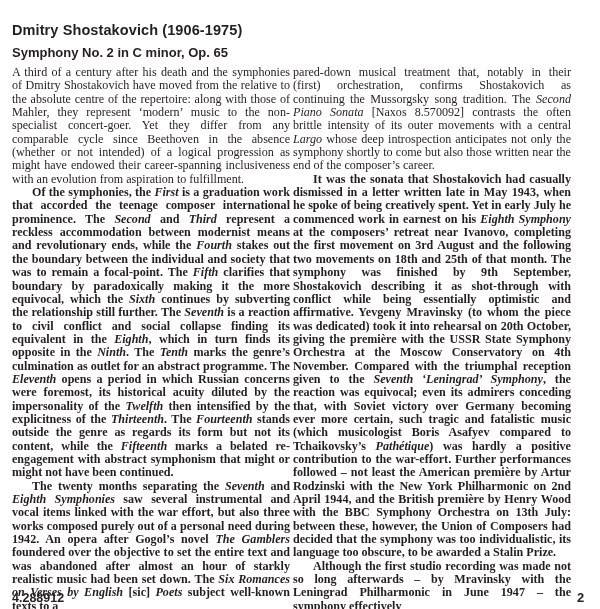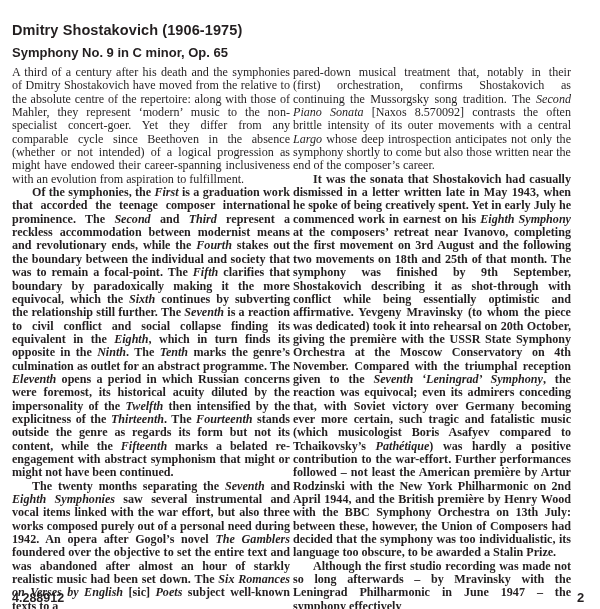--- a/index.html
+++ b/index.html
@@ -12,21 +12,21 @@
   .col p { margin:0; text-indent:0; }
   .col p.indent { text-indent:20px;font-weight:bold; }
   .col i { font-style:italic; }
   .footer-code { position:absolute; left:12px; top:591px; font-family:"Liberation Sans", sans-serif; font-weight:bold; font-size:12.5px; }
   .page-num { position:absolute; left:577px; top:590px; font-family:"Liberation Sans", sans-serif; font-weight:bold; font-size:13px; }
 </style>
 </head>
 <body>
 
 <div class="title">Dmitry Shostakovich (1906-1975)</div>
-<div class="subtitle">Symphony No. 9 in C minor, Op. 65</div>
+<div class="subtitle">Symphony No. 2 in C minor, Op. 65</div>
 
 <div class="col left">
   <p><span>A third of a century after his death and the symphonies of Dmitry Shostakovich have moved from the relative to the absolute centre of the repertoire: along with those of Mahler, they represent ‘modern’ music to the non-specialist concert-goer. Yet they differ from any comparable cycle since Beethoven in the absence (whether or not intended) of a logical progression as might have endowed their career-spanning inclusiveness with an evolution from aspiration to fulfillment.</span></p>
   <p class="indent"><span>Of the symphonies, the </span><i>First</i><span> is a graduation work that accorded the teenage composer international prominence. The </span><i>Second</i><span> and </span><i>Third</i><span> represent a reckless accommodation between modernist means and revolutionary ends, while the </span><i>Fourth</i><span> stakes out the boundary between the individual and society that was to remain a focal-point. The </span><i>Fifth</i><span> clarifies that boundary by paradoxically making it the more equivocal, which the </span><i>Sixth</i><span> continues by subverting the relationship still further. The </span><i>Seventh</i><span> is a reaction to civil conflict and social collapse finding its equivalent in the </span><i>Eighth</i><span>, which in turn finds its opposite in the </span><i>Ninth</i><span>. The </span><i>Tenth</i><span> marks the genre’s culmination as outlet for an abstract programme. The </span><i>Eleventh</i><span> opens a period in which Russian concerns were foremost, its historical acuity diluted by the impersonality of the </span><i>Twelfth</i><span> then intensified by the explicitness of the </span><i>Thirteenth</i><span>. The </span><i>Fourteenth</i><span> stands outside the genre as regards its form but not its content, while the </span><i>Fifteenth</i><span> marks a belated re-engagement with abstract symphonism that might or might not have been continued.</span></p>
   <p class="indent"><span>The twenty months separating the </span><i>Seventh</i><span> and </span><i>Eighth Symphonies</i><span> saw several instrumental and vocal items linked with the war effort, but also three works composed purely out of a personal need during 1942. An opera after Gogol’s novel </span><i>The Gamblers</i><span> foundered over the objective to set the entire text and was abandoned after almost an hour of starkly realistic music had been set down. The </span><i>Six Romances on Verses by English</i><span> [sic] </span><i>Poets</i><span> subject well-known texts to a</span></p>
 </div>
 
 <div class="col right">
   <p><span>pared-down musical treatment that, notably in their (first) orchestration, confirms Shostakovich as continuing the Mussorgsky song tradition. The </span><i>Second Piano Sonata</i><span> [Naxos 8.570092] contrasts the often brittle intensity of its outer movements with a central </span><i>Largo</i><span> whose deep introspection anticipates not only the symphony shortly to come but also those written near the end of the composer’s career.</span></p>
   <p class="indent"><span>It was the sonata that Shostakovich had casually dismissed in a letter written late in May 1943, when he spoke of being creatively spent. Yet in early July he commenced work in earnest on his </span><i>Eighth Symphony</i><span> at the composers’ retreat near Ivanovo, completing the first movement on 3rd August and the following two movements on 18th and 25th of that month. The symphony was finished by 9th September, Shostakovich describing it as shot-through with conflict while being essentially optimistic and affirmative. Yevgeny Mravinsky (to whom the piece was dedicated) took it into rehearsal on 20th October, giving the première with the USSR State Symphony Orchestra at the Moscow Conservatory on 4th November. Compared with the triumphal reception given to the </span><i>Seventh ‘Leningrad’ Symphony</i><span>, the reaction was equivocal; even its admirers conceding that, with Soviet victory over Germany becoming ever more certain, such tragic and fatalistic music (which musicologist Boris Asafyev compared to Tchaikovsky’s </span><i>Pathétique</i><span>) was hardly a positive contribution to the war-effort. Further performances followed – not least the American première by Artur Rodzinski with the New York Philharmonic on 2nd April 1944, and the British première by Henry Wood with the BBC Symphony Orchestra on 13th July: between these, however, the Union of Composers had decided that the symphony was too individualistic, its language too obscure, to be awarded a Stalin Prize.</span></p>

